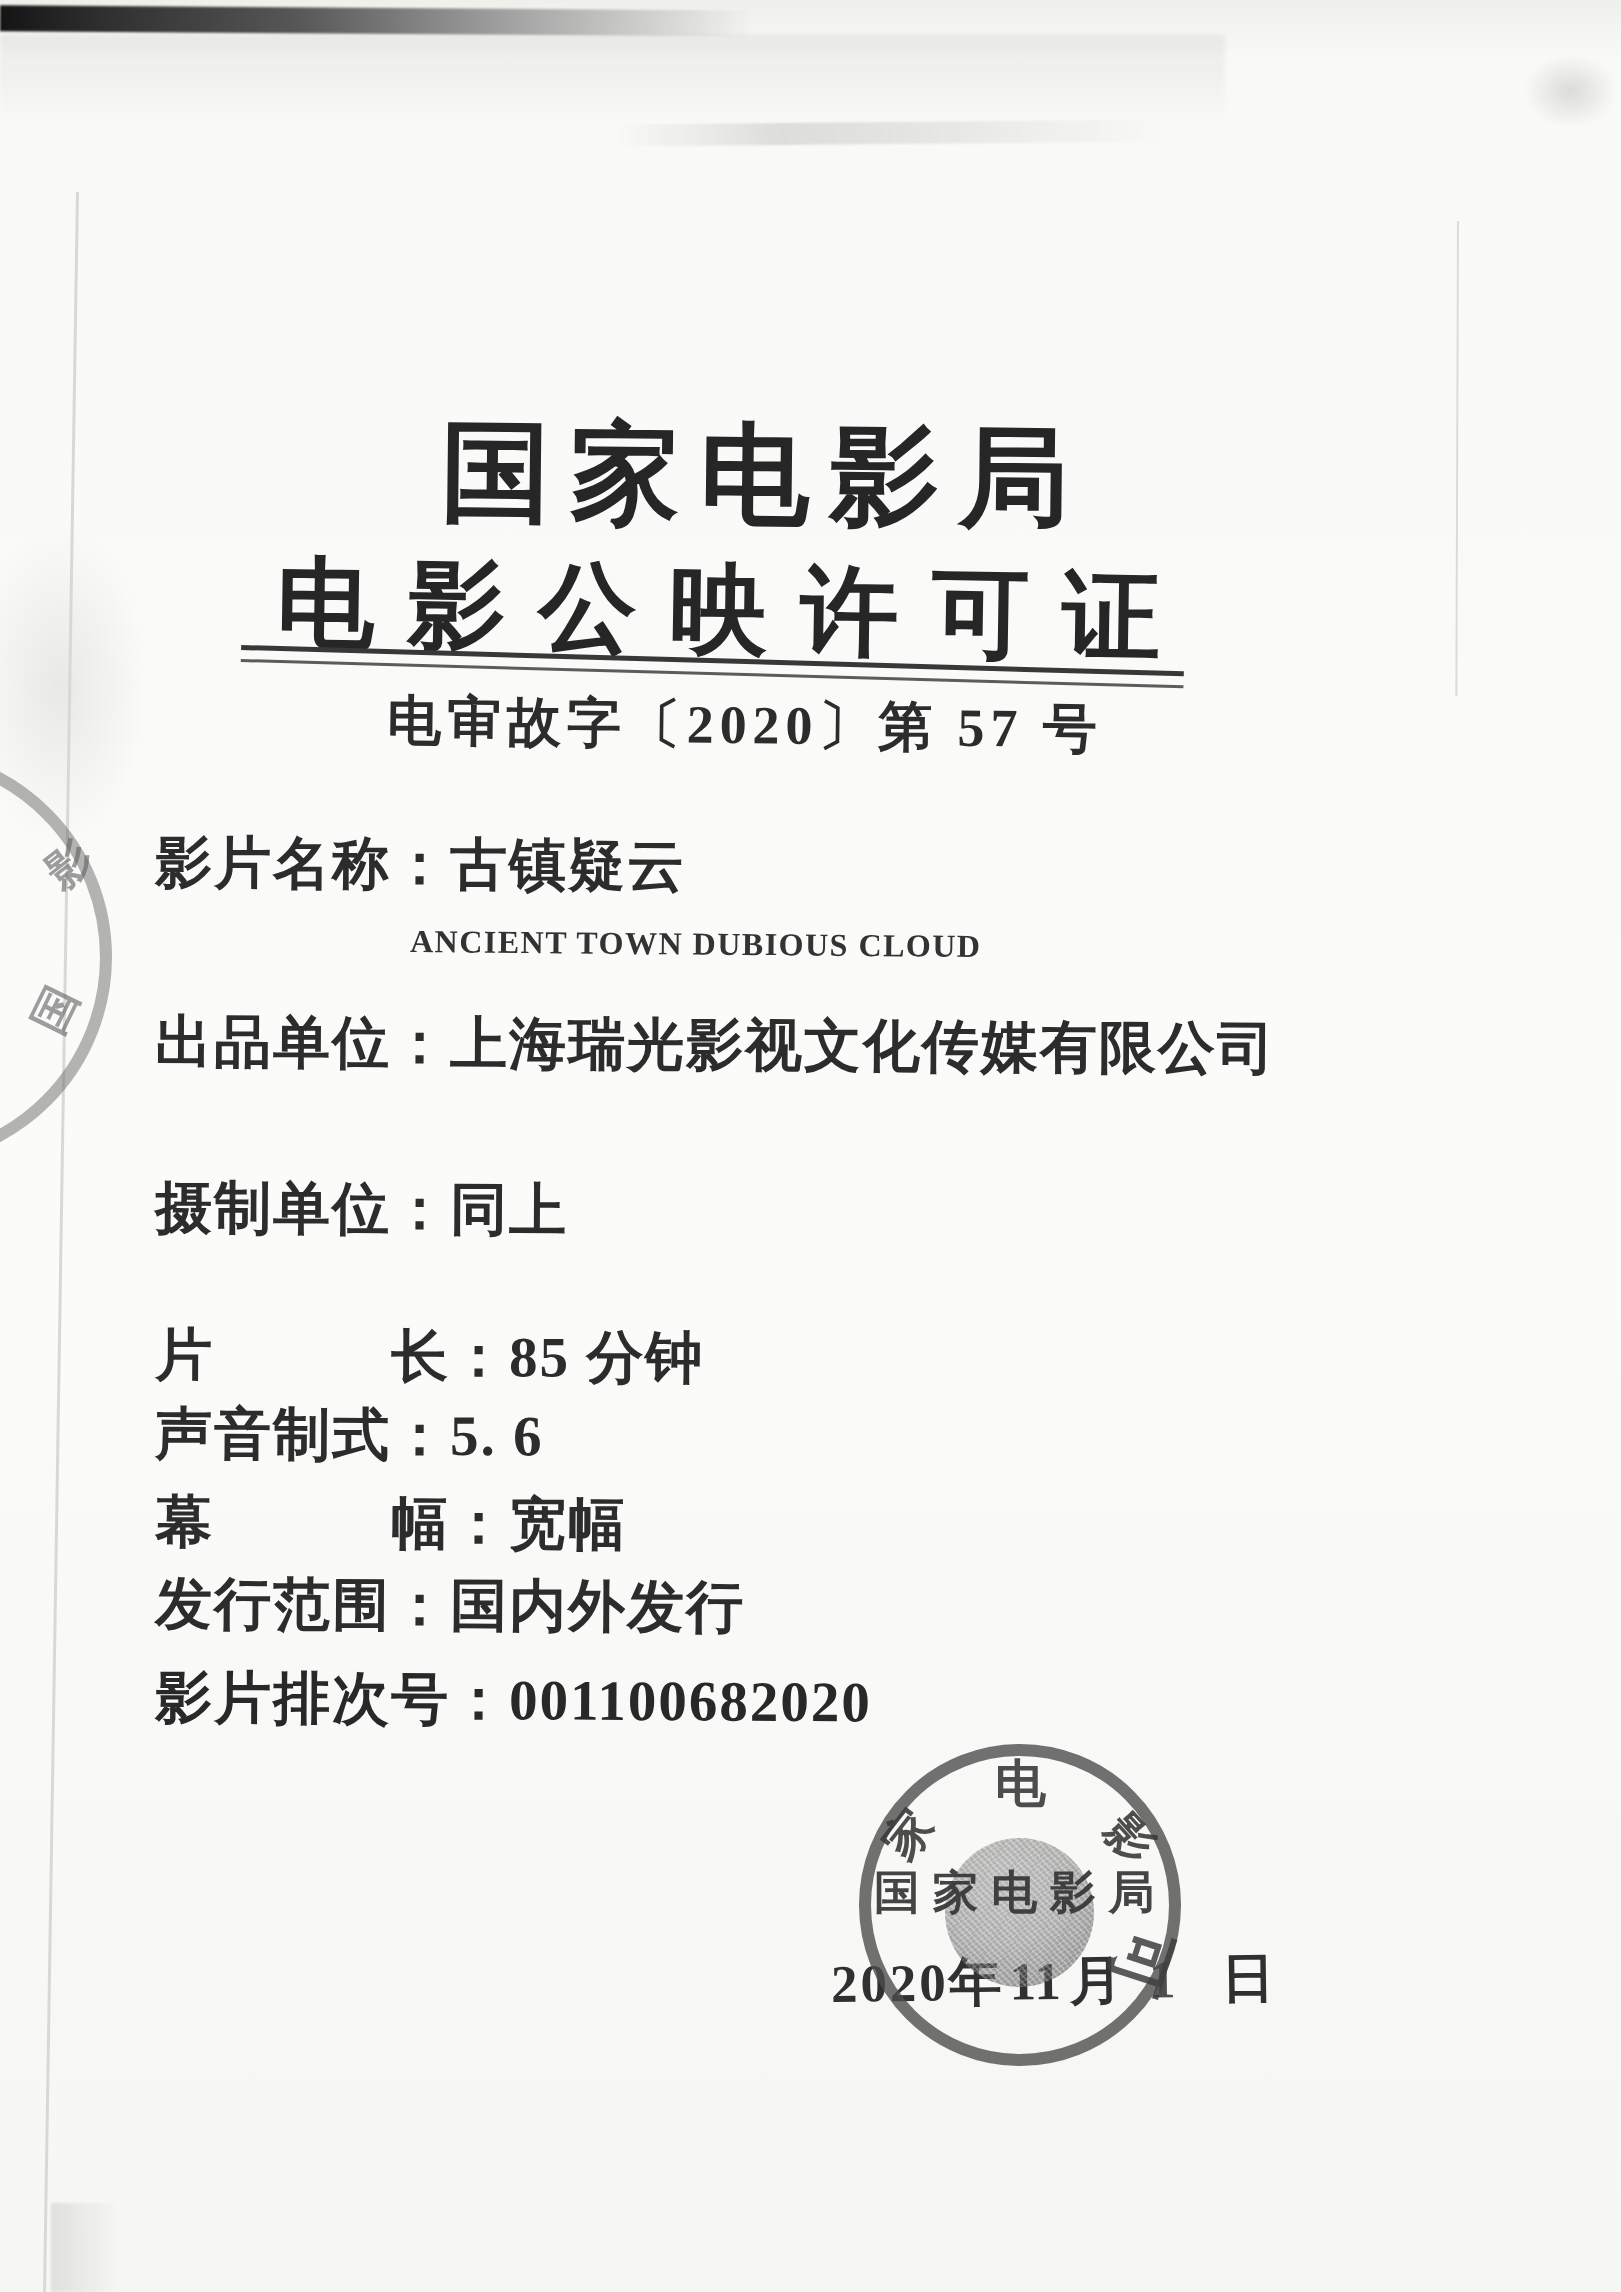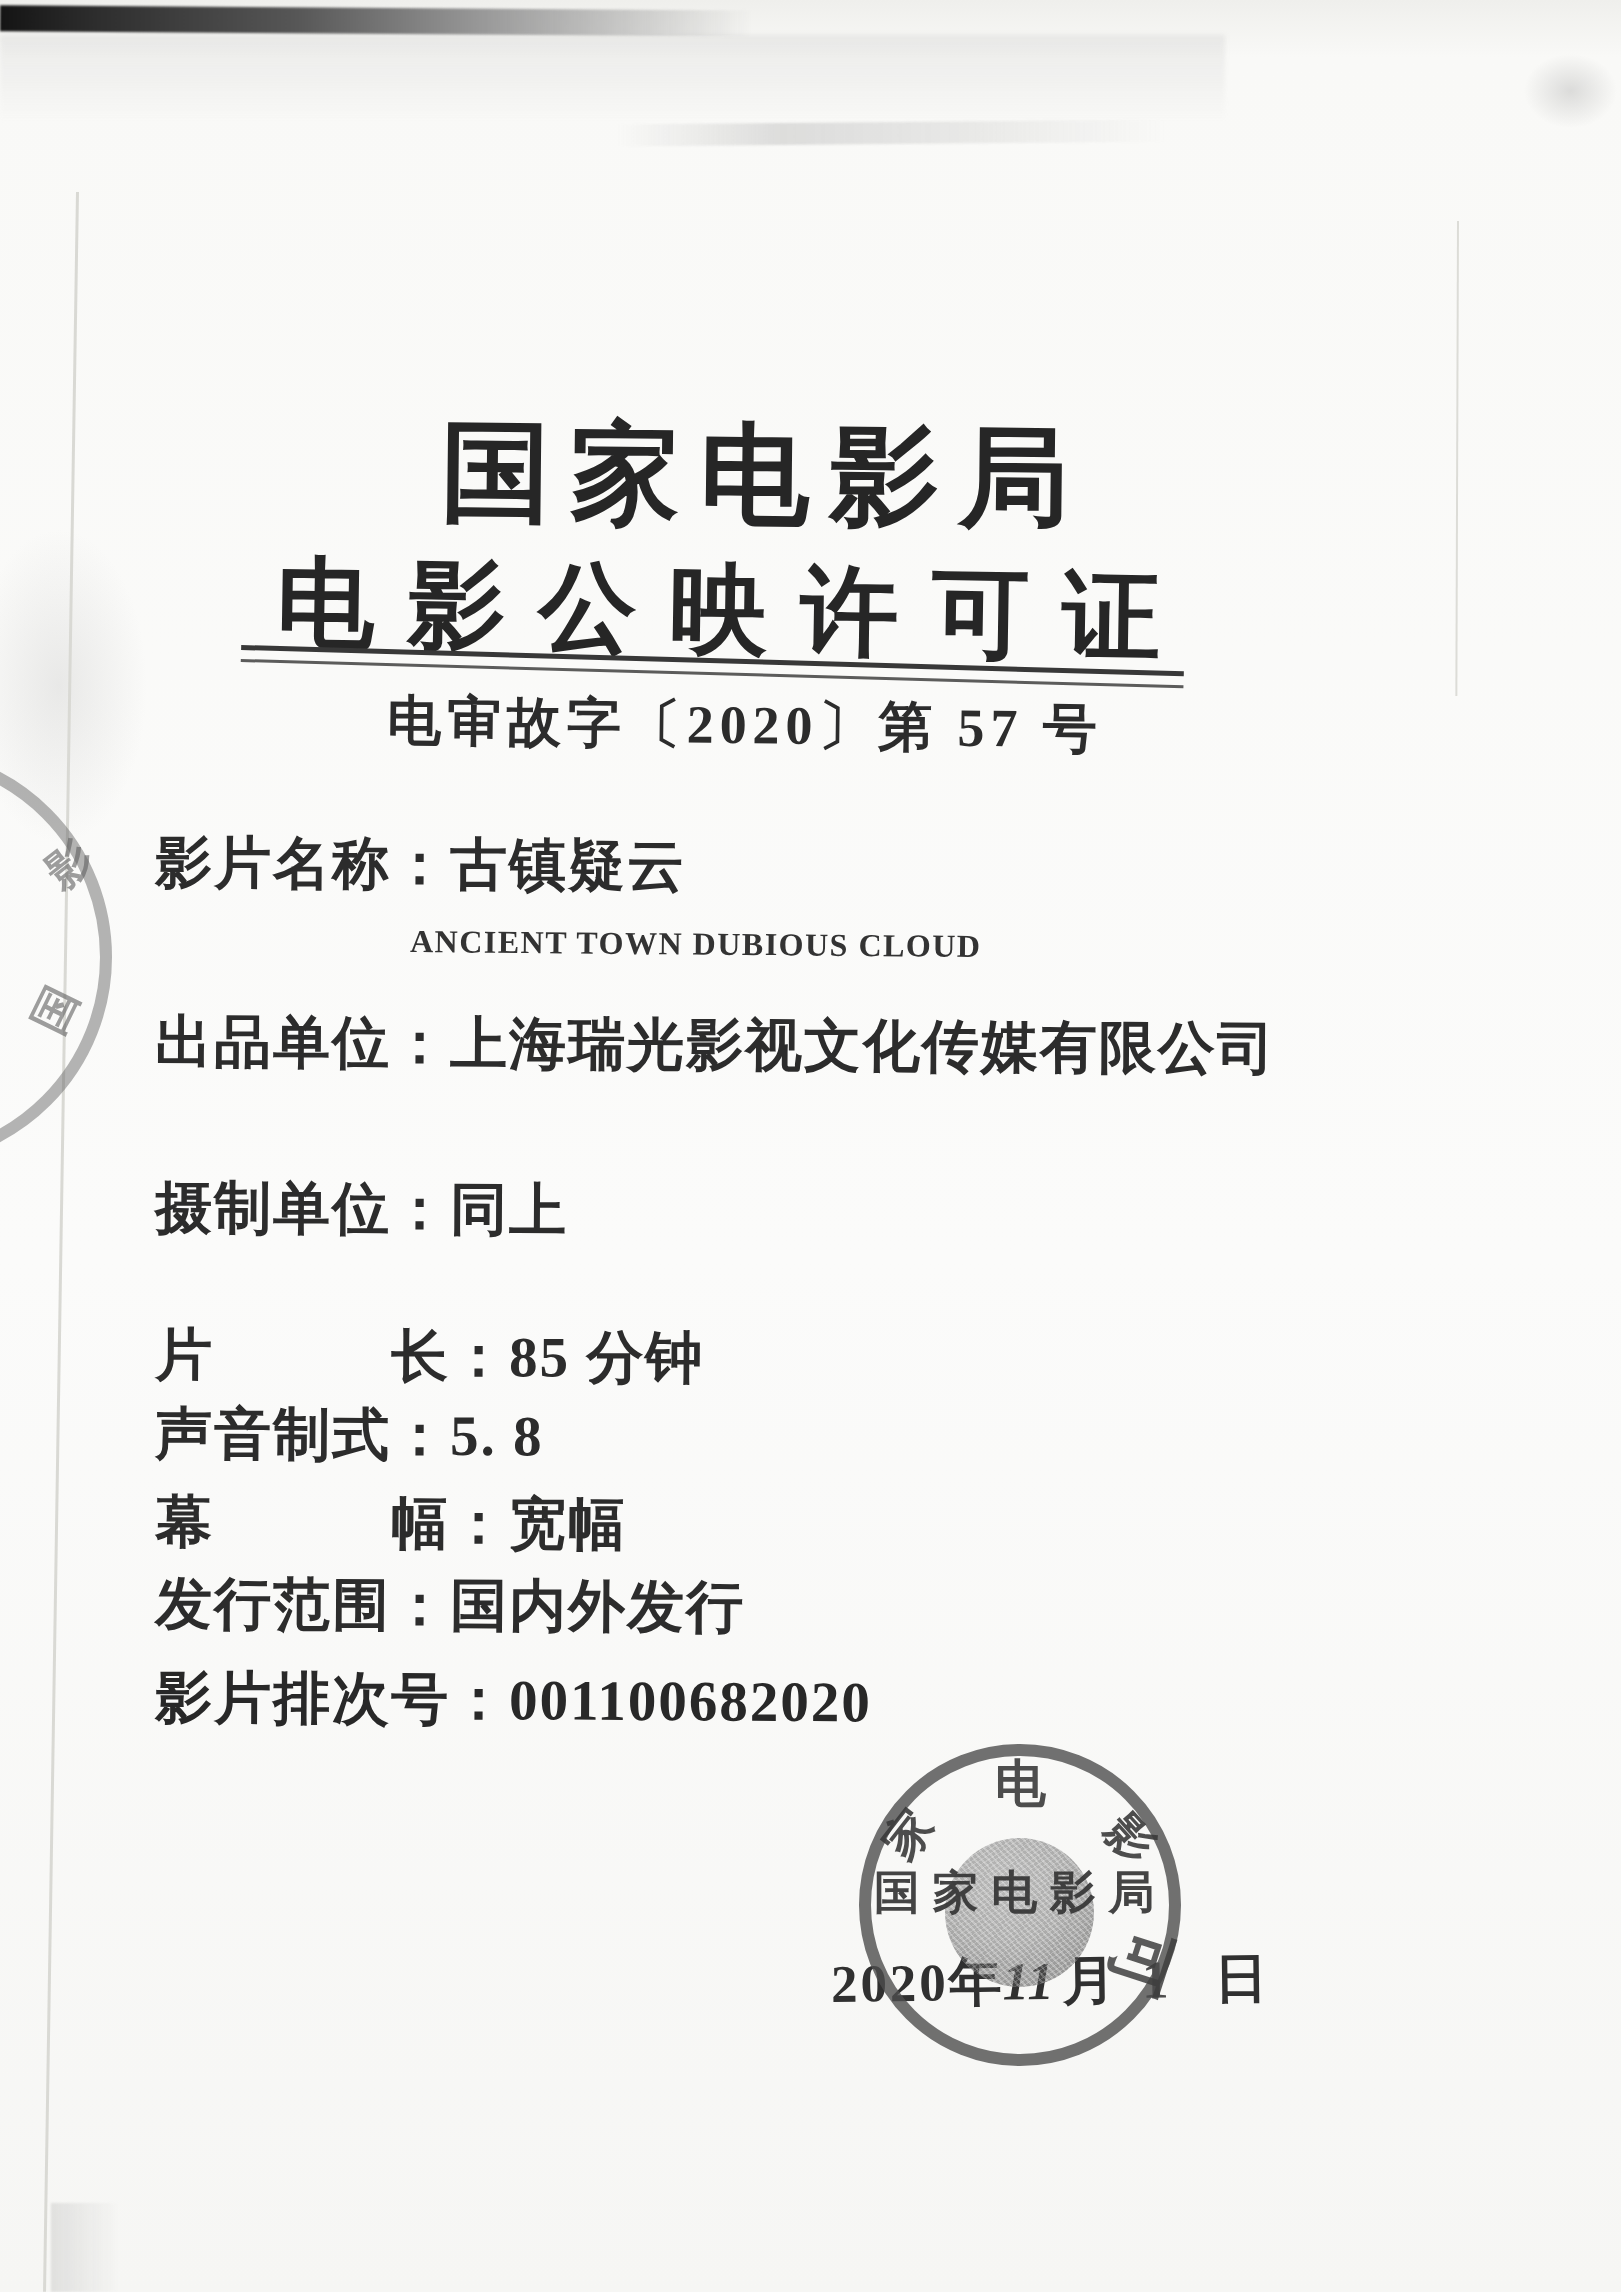--- a/index.html
+++ b/index.html
@@ -48,21 +48,21 @@
   .f-filming{top:1170px;}
   .f-length{top:1317px;}
   .f-sound{top:1396px;}
   .f-screen{top:1484px;}
   .f-dist{top:1566px;}
   .f-serial{top:1660px;color:#282828;}
   
   .date{left:831px;top:1949px;font-size:53px;font-weight:700;color:#303030;z-index:2;
     transform:rotate(-0.8deg);transform-origin:left center;letter-spacing:1px;}
   .date .d-year{letter-spacing:2.9px;}
-  .date .d-m{margin-left:0;font-style:italic;}
+  .date .d-m{margin-left:7px;}
   .date .d-mu{margin-left:7.8px;}
   .date .d-day{margin-left:25.5px;opacity:.85;}
   .date .d-du{margin-left:45px;}
   
   .stamp{left:859px;top:1744px;width:323px;height:323px;z-index:3;}
   .stamp .ring{position:absolute;left:0;top:0;width:298px;height:298px;border-radius:50%;
     border:12.7px solid rgba(78,78,78,.80);}
   .stamp .globe{position:absolute;left:86px;top:94px;width:149px;height:149px;border-radius:50%;opacity:.78;
     background:
       repeating-linear-gradient(47deg,rgba(255,255,255,.28) 0 2px,rgba(255,255,255,0) 2px 4.9px),
@@ -115,21 +115,21 @@
   <div class="abs line f-producer">
     <span>出品单位：</span><span>上海瑞光影视文化传媒有限公司</span>
   </div>
   <div class="abs line f-filming">
     <span>摄制单位：</span><span>同上</span>
   </div>
   <div class="abs line f-length">
     <span>片　　　长：</span><span>85 分钟</span>
   </div>
   <div class="abs line f-sound">
-    <span>声音制式：</span><span>5. 8</span>
+    <span>声音制式：</span><span>5. 6</span>
   </div>
   <div class="abs line f-screen">
     <span>幕　　　幅：</span><span>宽幅</span>
   </div>
   <div class="abs line f-dist">
     <span>发行范围：</span><span>国内外发行</span>
   </div>
   <div class="abs line f-serial">
     <span>影片排次号：</span><span>001100682020</span>
   </div>

